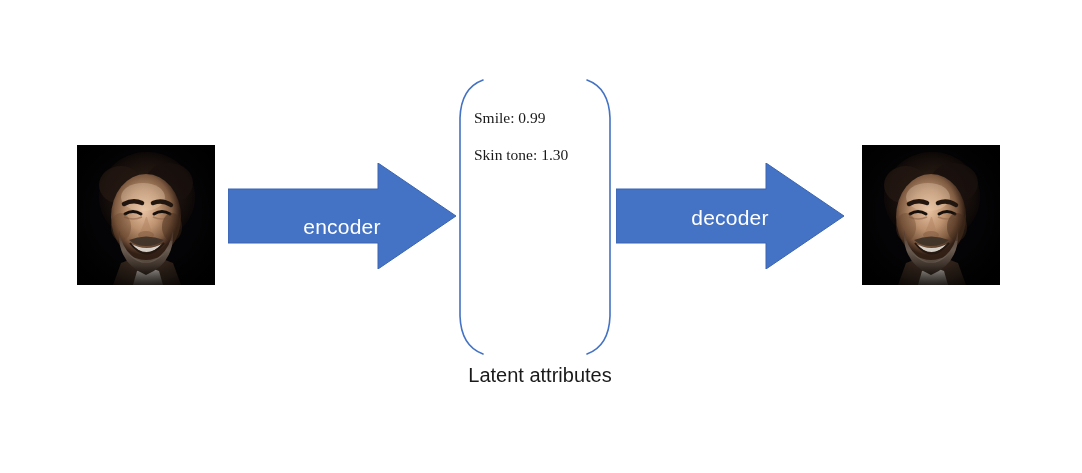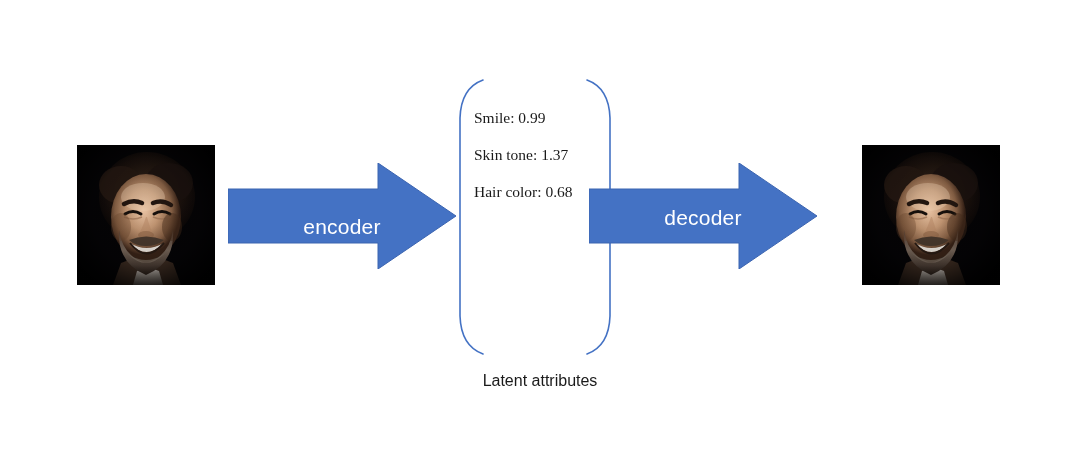--- a/index.html
+++ b/index.html
@@ -42,21 +42,21 @@
     color: #ffffff;
     font-size: 21px;
     font-family: "Liberation Sans", sans-serif;
     letter-spacing: 0.2px;
     white-space: nowrap;
     pointer-events: none;
   }
 
   #arrow-encoder { left: 228px; top: 163px; width: 228px; height: 106px; }
   #arrow-encoder .arrow-label { top: 52px; }
-  #arrow-decoder { left: 589px; top: 163px; width: 228px; height: 106px; }
+  #arrow-decoder { left: 616px; top: 163px; width: 228px; height: 106px; }
   #arrow-decoder .arrow-label { top: 43px; }
 
   
   #latent-group {
     position: absolute;
     left: 455px;
     top: 78px;
     width: 160px;
     height: 278px;
   }
@@ -80,24 +80,24 @@
     font-family: Liberation Serif, serif;
     line-height: 1;
     height: 37px;
     white-space: nowrap;
   }
 
   
   #latent-caption {
     position: absolute;
     left: 380px;
-    top: 372px;
+    top: 364px;
     width: 320px;
     text-align: center;
-    font-size: 16px;
+    font-size: 20px;
     color: #1a1a1a;
     font-family: "Liberation Sans", sans-serif;
     white-space: nowrap;
   }
 </style>
 </head>
 <body>
 
 <div id="canvas">
 
@@ -186,22 +186,21 @@
       <svg width="160" height="278" viewBox="0 0 160 278">
 
         <path d="M28 2 Q6 10 5 40 L5 238 Q6 268 28 276" fill="none" stroke="#4472C4" stroke-width="1.6" stroke-linecap="round"></path>
 
         <path d="M132 2 Q154 10 155 40 L155 238 Q154 268 132 276" fill="none" stroke="#4472C4" stroke-width="1.6" stroke-linecap="round"></path>
       </svg>
     </div>
 
     <div id="latent-list">
       <div class="latent-item">Smile: 0.99</div>
-      <div class="latent-item">Skin tone: 1.37</div>
-      <div class="latent-item">Hair color: 0.68</div>
+      <div class="latent-item">Skin tone: 1.30</div>
     </div>
   </div>
 
   <div class="block-arrow" id="arrow-decoder">
     <svg width="228" height="106" viewBox="0 0 228 106">
       <polygon points="0,26 150,26 150,0 228,53 150,106 150,80 0,80" fill="#4472C4" stroke="#3B64B0" stroke-width="1"></polygon>
     </svg>
     <div class="arrow-label">decoder</div>
   </div>
 

